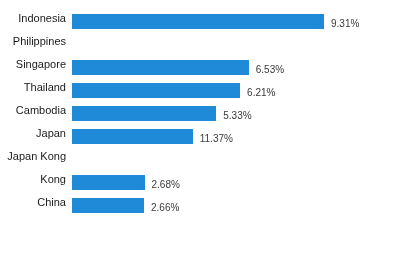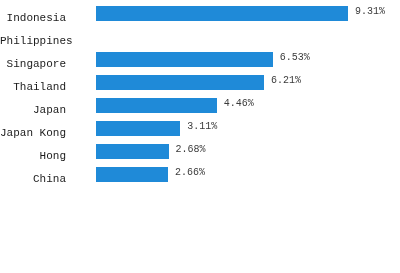--- a/index.html
+++ b/index.html
@@ -12,21 +12,20 @@
     height: 273px;
     font-family: "Liberation Sans", sans-serif;
     -webkit-font-smoothing: antialiased;
   }
   #chart-root {
     position: relative;
     width: 400px;
     height: 273px;
     background: #ffffff;
     overflow: hidden;
-    font-family: Liberation Mono, monospace;
   }
   .rows {
     position: absolute;
     left: 0;
     top: 6px;
     width: 400px;
   }
   .row {
     position: relative;
     height: 23px;
@@ -43,22 +42,21 @@
     line-height: 12px;
     color: #1b1b1b;
     white-space: nowrap;
     letter-spacing: 0px;
   }
   .bar-area {
     position: relative;
     flex: 1 1 auto;
     height: 23px;
     display: flex;
-    align-items: flex-start;
-    margin-left: 24px;
+    align-items: flex-end;
   }
   .bar {
     height: 15px;
     background: #1f8ad8;
     flex: 0 0 auto;
   }
   .val-label {
     font-size: 10px;
     line-height: 11px;
     color: #3a3a3a;
@@ -93,40 +91,43 @@
     </div>
 
     <div class="row">
       <div class="cat-label">Thailand</div>
       <div class="bar-area">
         <div class="bar" style="width: 168.09px; background: rgb(31, 138, 216);"></div>
         <div class="val-label">6.21%</div>
       </div>
     </div>
 
+    <div class="row">
+      <div class="cat-label">Cambodia</div>
+      <div class="bar-area">
+        <div class="bar" style="width: 144.271px; background: rgb(31, 138, 216);"></div>
+        <div class="val-label">5.33%</div>
+      </div>
+    </div>
 
     <div class="row">
       <div class="cat-label">Japan</div>
       <div class="bar-area">
         <div class="bar" style="width: 120.722px; background: rgb(31, 138, 216);"></div>
-        <div class="val-label">4.46%</div>
+        <div class="val-label">11.37%</div>
       </div>
     </div>
 
     <div class="row">
       <div class="cat-label">Japan Kong</div>
-      <div class="bar-area">
-        <div class="bar" style="width: 84.1805px; background: rgb(31, 138, 216);"></div>
-        <div class="val-label">3.11%</div>
-      </div>
     </div>
 
 
     <div class="row">
-      <div class="cat-label">Hong</div>
+      <div class="cat-label">Kong</div>
       <div class="bar-area">
         <div class="bar" style="width: 72.5414px; background: rgb(31, 138, 216);"></div>
         <div class="val-label">2.68%</div>
       </div>
     </div>
 
     <div class="row">
       <div class="cat-label">China</div>
       <div class="bar-area">
         <div class="bar" style="width: 72px; background: rgb(31, 138, 216);"></div>

